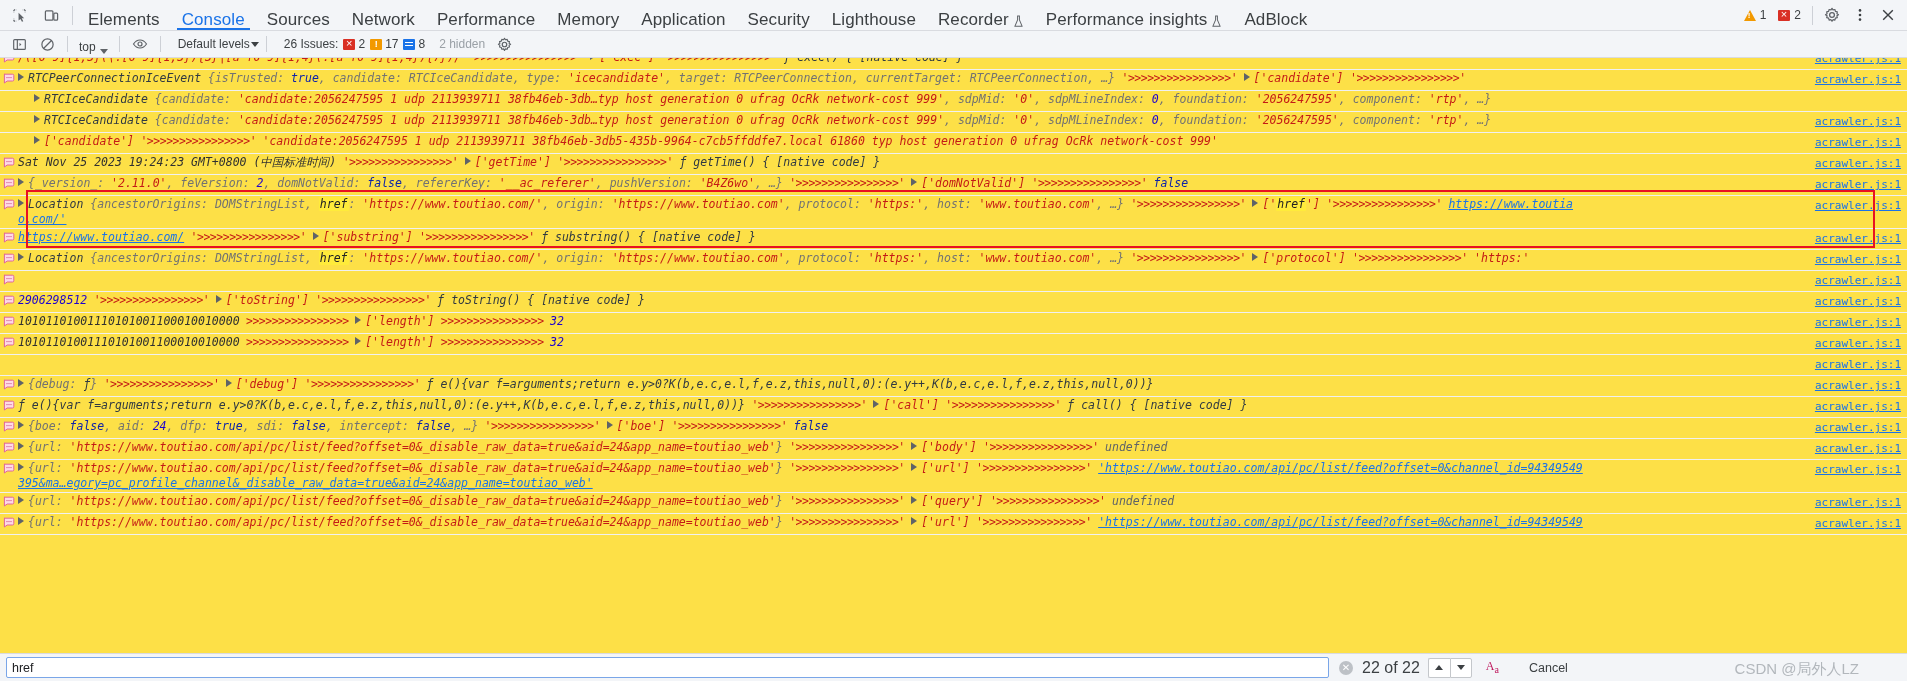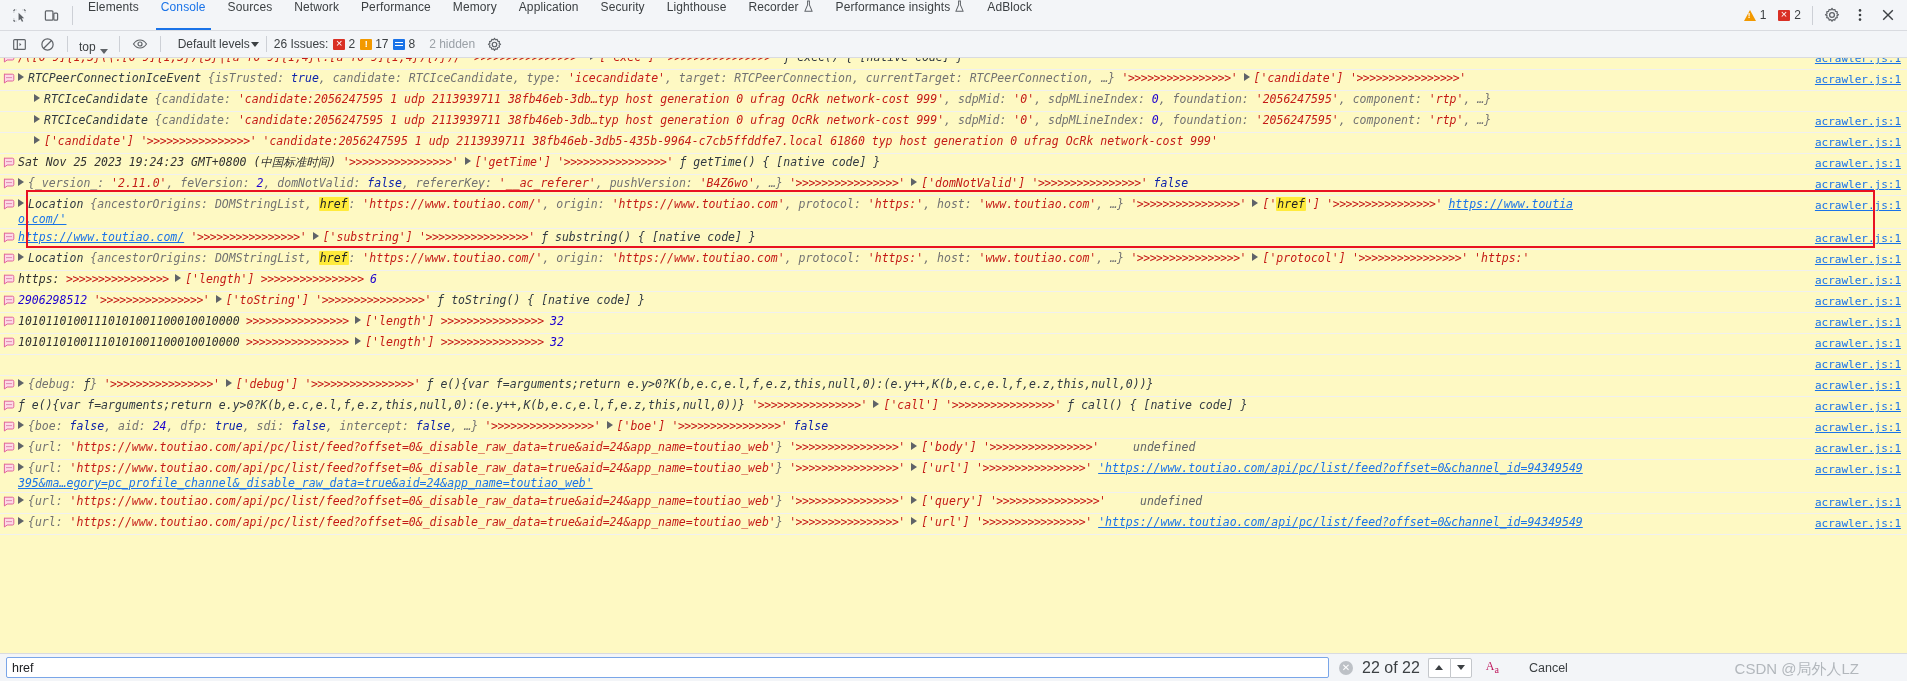--- a/index.html
+++ b/index.html
@@ -31,23 +31,23 @@
     border-radius: 2px;
     cursor: pointer;
   }
   .tb-icon svg { display: block; }
   .tb-sep {
     width: 1px; background: #cdd0d6;
     margin: 6px 4px; height: 19px; align-self: center;
   }
   .tab-list { display: flex; align-items: stretch; }
   .tab {
-    display: flex; align-items: flex-start; gap: 4px;
+    display: flex; align-items: flex-end; gap: 4px;
     padding: 0 11px;
-    font-size: 12px;
+    font-size: 17px;
     color: #3c4043;
     cursor: pointer;
     position: relative;
     white-space: nowrap;
     letter-spacing: .1px;
   }
   .tab.selected { color: #1a73e8; }
   .tab.selected::after {
     content: ""; position: absolute;
     left: 6px; right: 6px; bottom: 0; height: 2px;
@@ -155,33 +155,33 @@
   }
   .caret-sm {
     width: 0; height: 0;
     border-left: 4px solid transparent;
     border-right: 4px solid transparent;
     border-top: 5px solid #3c4043;
   }
   .issues-bar {
     display: flex; align-items: center; gap: 5px;
     font-size: 12px; color: #3c4043;
-    white-space: nowrap; cursor: pointer;
+    margin-left: 10px; white-space: nowrap; cursor: pointer;
   }
   .issue-item { display: flex; align-items: center; gap: 3px; }
   .hidden-count {
     font-size: 12px; color: #9aa0a6;
     margin-left: 12px; white-space: nowrap;
   }
 
   
   #console-body {
     position: relative;
     height: 620px;
-    background: #fef9c3;
+    background: #fde047;
     overflow: hidden;
     font-family: "DejaVu Sans Mono", monospace;
   }
   .log-row {
     position: relative;
     border-bottom: 1px solid #f0f0f0;
     padding: 1px 0 1px 18px;
     min-height: 21px;
     display: flex;
     align-items: flex-start;
@@ -227,21 +227,21 @@
   
   .c-str   { color: #c41a16; }
   .c-num   { color: #1c00cf; }
   .c-bool  { color: #0d22aa; }
   .c-plain { color: #303030; }
   .c-prop  { color: #727272; }
   .c-obj   { color: #303942; }
   .c-fn    { color: #303942; }
   .c-arrows{ color: #c41a16; letter-spacing: -0.5px; }
   .c-link  { color: #1a73e8; text-decoration: underline; cursor: pointer; }
-  .c-undef { color: #5f6368; margin-left: 28px; }
+  .c-undef { color: #5f6368; }
   .hl-mark { background: #ffeb3b; color: #202124; border-radius: 1px; padding: 0 1px; }
 
   
   #annotation-box {
     position: absolute;
     left: 26px;
     top: 132px;
     width: 1849px;
     height: 58px;
     border: 2.5px solid #e81123;
@@ -570,21 +570,20 @@
       </div>
       <div class="log-row" id="row-https-length">
         <span class="log-icon">
           <svg width="12" height="11" viewBox="0 0 12 11">
             <path d="M1 1.2h8.5a1.3 1.3 0 0 1 1.3 1.3v4.2a1.3 1.3 0 0 1-1.3 1.3H4.2L1.4 10V1.2z" fill="#fdd9e6" stroke="#e0649a" stroke-width="1"></path>
             <circle cx="4" cy="4.6" r=".6" fill="#c4407c"></circle>
             <circle cx="6" cy="4.6" r=".6" fill="#c4407c"></circle>
             <circle cx="8" cy="4.6" r=".6" fill="#c4407c"></circle>
           </svg>
         </span>
-        <div class="log-text"><span class="c-plain">https:</span><span class="c-arrows"> &gt;&gt;&gt;&gt;&gt;&gt;&gt;&gt;&gt;&gt;&gt;&gt;&gt;&gt;&gt;&gt; </span><span class="tri"></span><span class="c-str">['length']</span><span class="c-arrows"> &gt;&gt;&gt;&gt;&gt;&gt;&gt;&gt;&gt;&gt;&gt;&gt;&gt;&gt;&gt;&gt; </span><span class="c-num">6</span></div>
         <a class="log-src">acrawler.js:1</a>
       </div>
       <div class="log-row" id="row-tostring">
         <span class="log-icon">
           <svg width="12" height="11" viewBox="0 0 12 11">
             <path d="M1 1.2h8.5a1.3 1.3 0 0 1 1.3 1.3v4.2a1.3 1.3 0 0 1-1.3 1.3H4.2L1.4 10V1.2z" fill="#fdd9e6" stroke="#e0649a" stroke-width="1"></path>
             <circle cx="4" cy="4.6" r=".6" fill="#c4407c"></circle>
             <circle cx="6" cy="4.6" r=".6" fill="#c4407c"></circle>
             <circle cx="8" cy="4.6" r=".6" fill="#c4407c"></circle>
           </svg>

